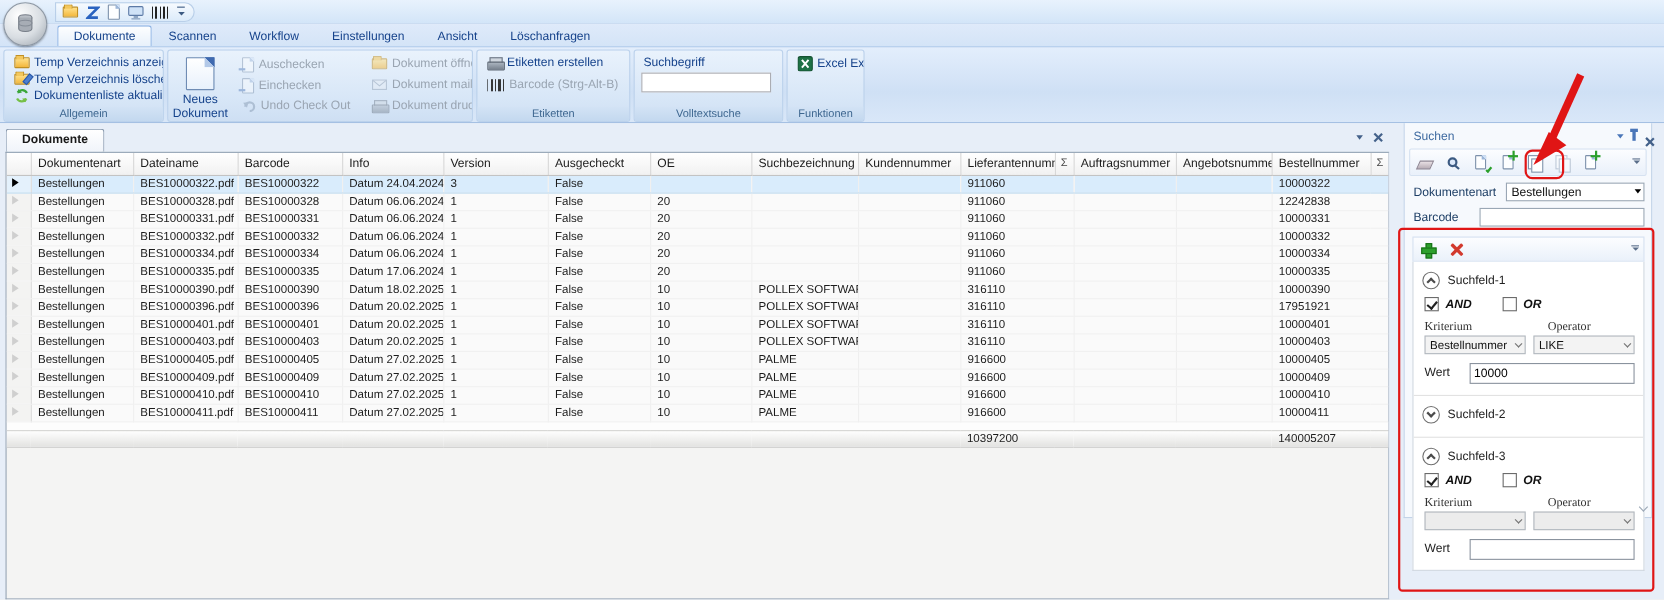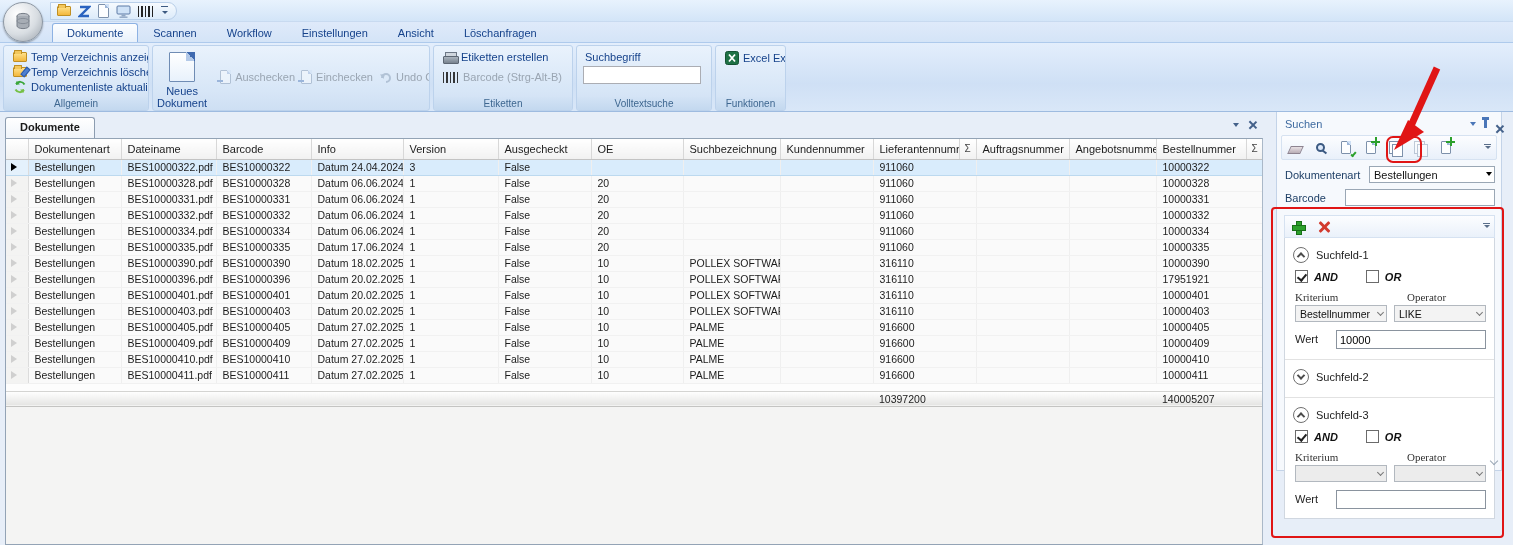--- a/index.html
+++ b/index.html
@@ -34,21 +34,21 @@
   .rgroup { display:flex; flex-direction:column; border:1px solid #bcd2ec; border-radius:3px;
     background:linear-gradient(#e9f2fc,#d7e6f7 70%,#cedff3); overflow:hidden; }
   .rgroup-body { flex:1; display:flex; align-items:flex-start; padding:3px 4px; }
   .rgroup-body.col { flex-direction:column; justify-content:space-between; padding:4px 6px 2px; }
   .rgroup-label { height:13px; text-align:center; color:#3e6790; font-size:10px; line-height:13px;
     background:linear-gradient(#d3e3f5,#c3d8ef); }
   .rbtn { display:flex; align-items:center; gap:4px; padding:1px 3px; color:#15428b;
     white-space:nowrap; border-radius:2px; cursor:default; }
   .rbtn.disabled { color:#9aa5b2; }
   .rbtn.disabled .ic { opacity:.45; }
-  .rcol { display:flex; flex-direction:row; justify-content:space-between; height:56px; padding:2px 4px; }
+  .rcol { display:flex; flex-direction:column; justify-content:space-between; height:56px; padding:2px 4px; }
   .rsep { width:1px; background:linear-gradient(#c9daee,#aec6e4,#c9daee); margin:2px 3px; align-self:stretch; }
   .bigbtn { width:62px; height:60px; display:flex; flex-direction:column; align-items:center;
     justify-content:flex-start; gap:3px; color:#15428b; text-align:center; border-radius:3px; padding-top:3px; }
   .bigbtn-label { line-height:12px; }
   .field-label { color:#15428b; margin:1px 0 3px 2px; }
   .tb-input { width:118px; height:18px; border:1px solid #abadb3; background:#fff; font:11px "Liberation Sans",sans-serif; padding:0 3px; }
 
   
   .ic { display:inline-block; flex:none; }
   .ic-folder { width:14px; height:10px; background:linear-gradient(#ffe18a,#f3b73c); border:1px solid #c08f22; border-radius:1px; position:relative; }
@@ -406,21 +406,21 @@
               <td>BES10000328</td>
               <td>Datum 06.06.2024</td>
               <td>1</td>
               <td>False</td>
               <td>20</td>
               <td></td>
               <td></td>
               <td colspan="2">911060</td>
               <td></td>
               <td></td>
-              <td colspan="2">10000328</td>
+              <td colspan="2">12242838</td>
             </tr>
             <tr>
               <td class="ind"><span class="row-tri"></span></td>
               <td>Bestellungen</td>
               <td>BES10000331.pdf</td>
               <td>BES10000331</td>
               <td>Datum 06.06.2024</td>
               <td>1</td>
               <td>False</td>
               <td>20</td>

